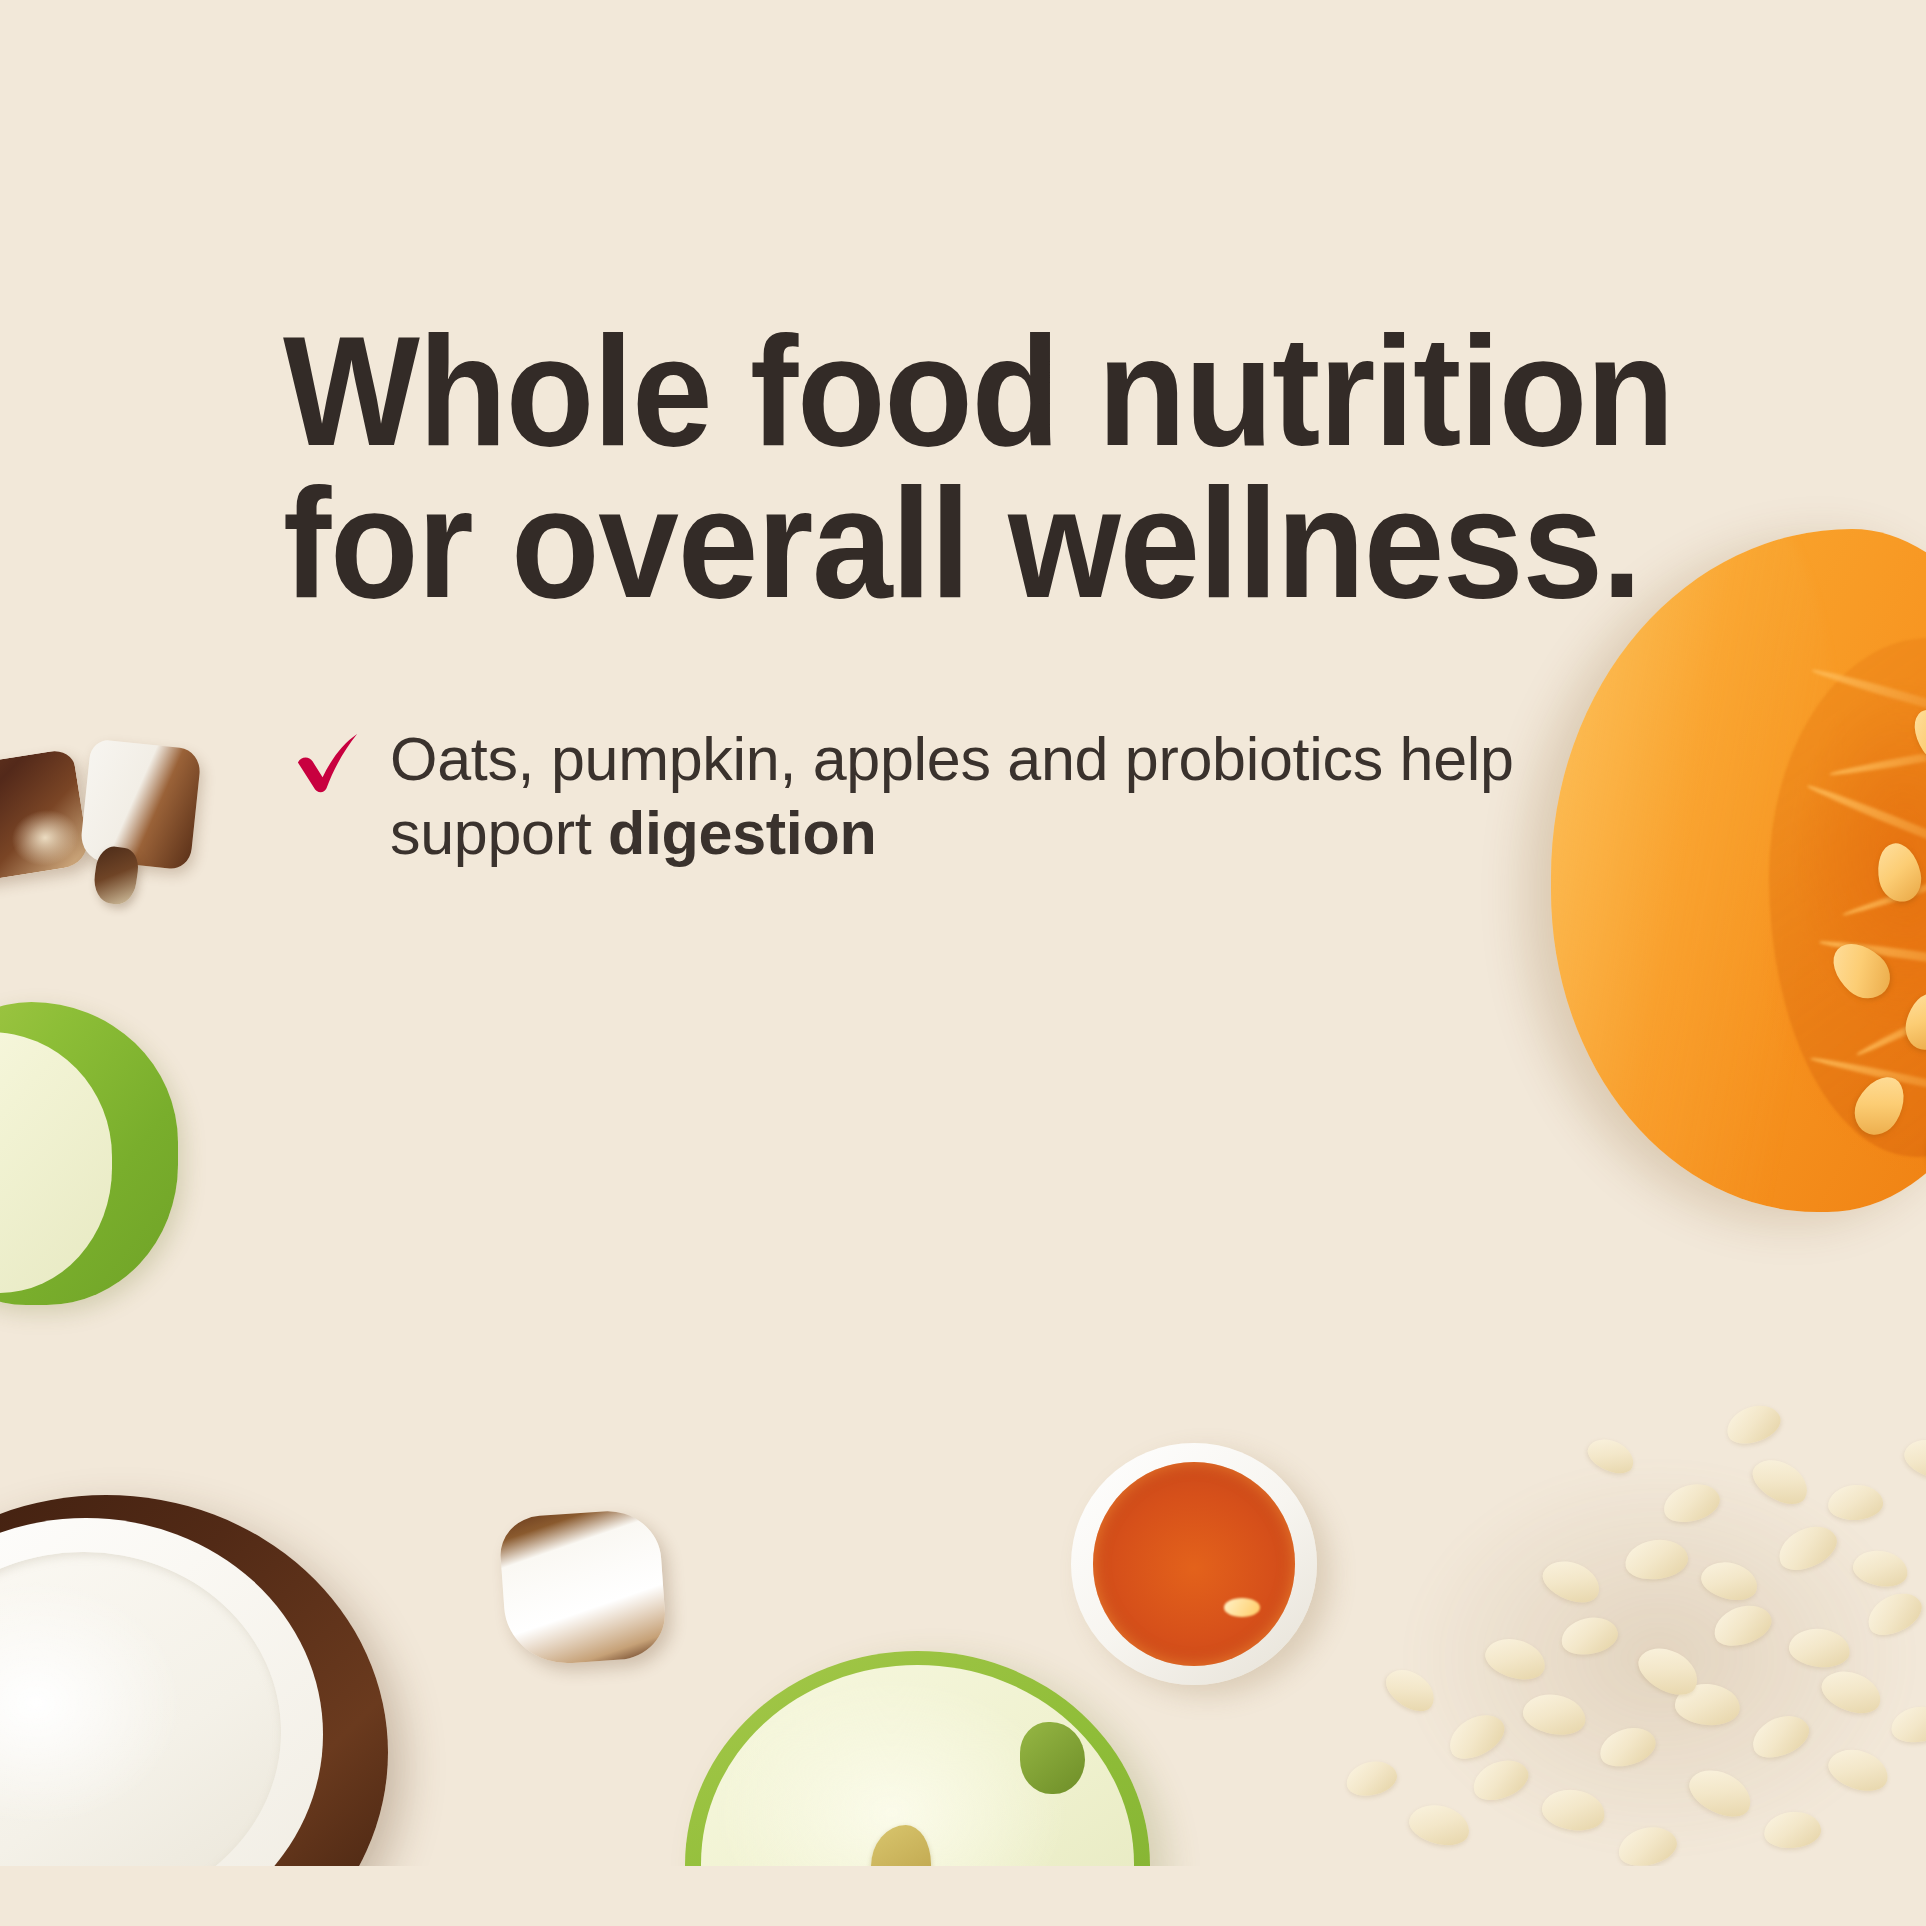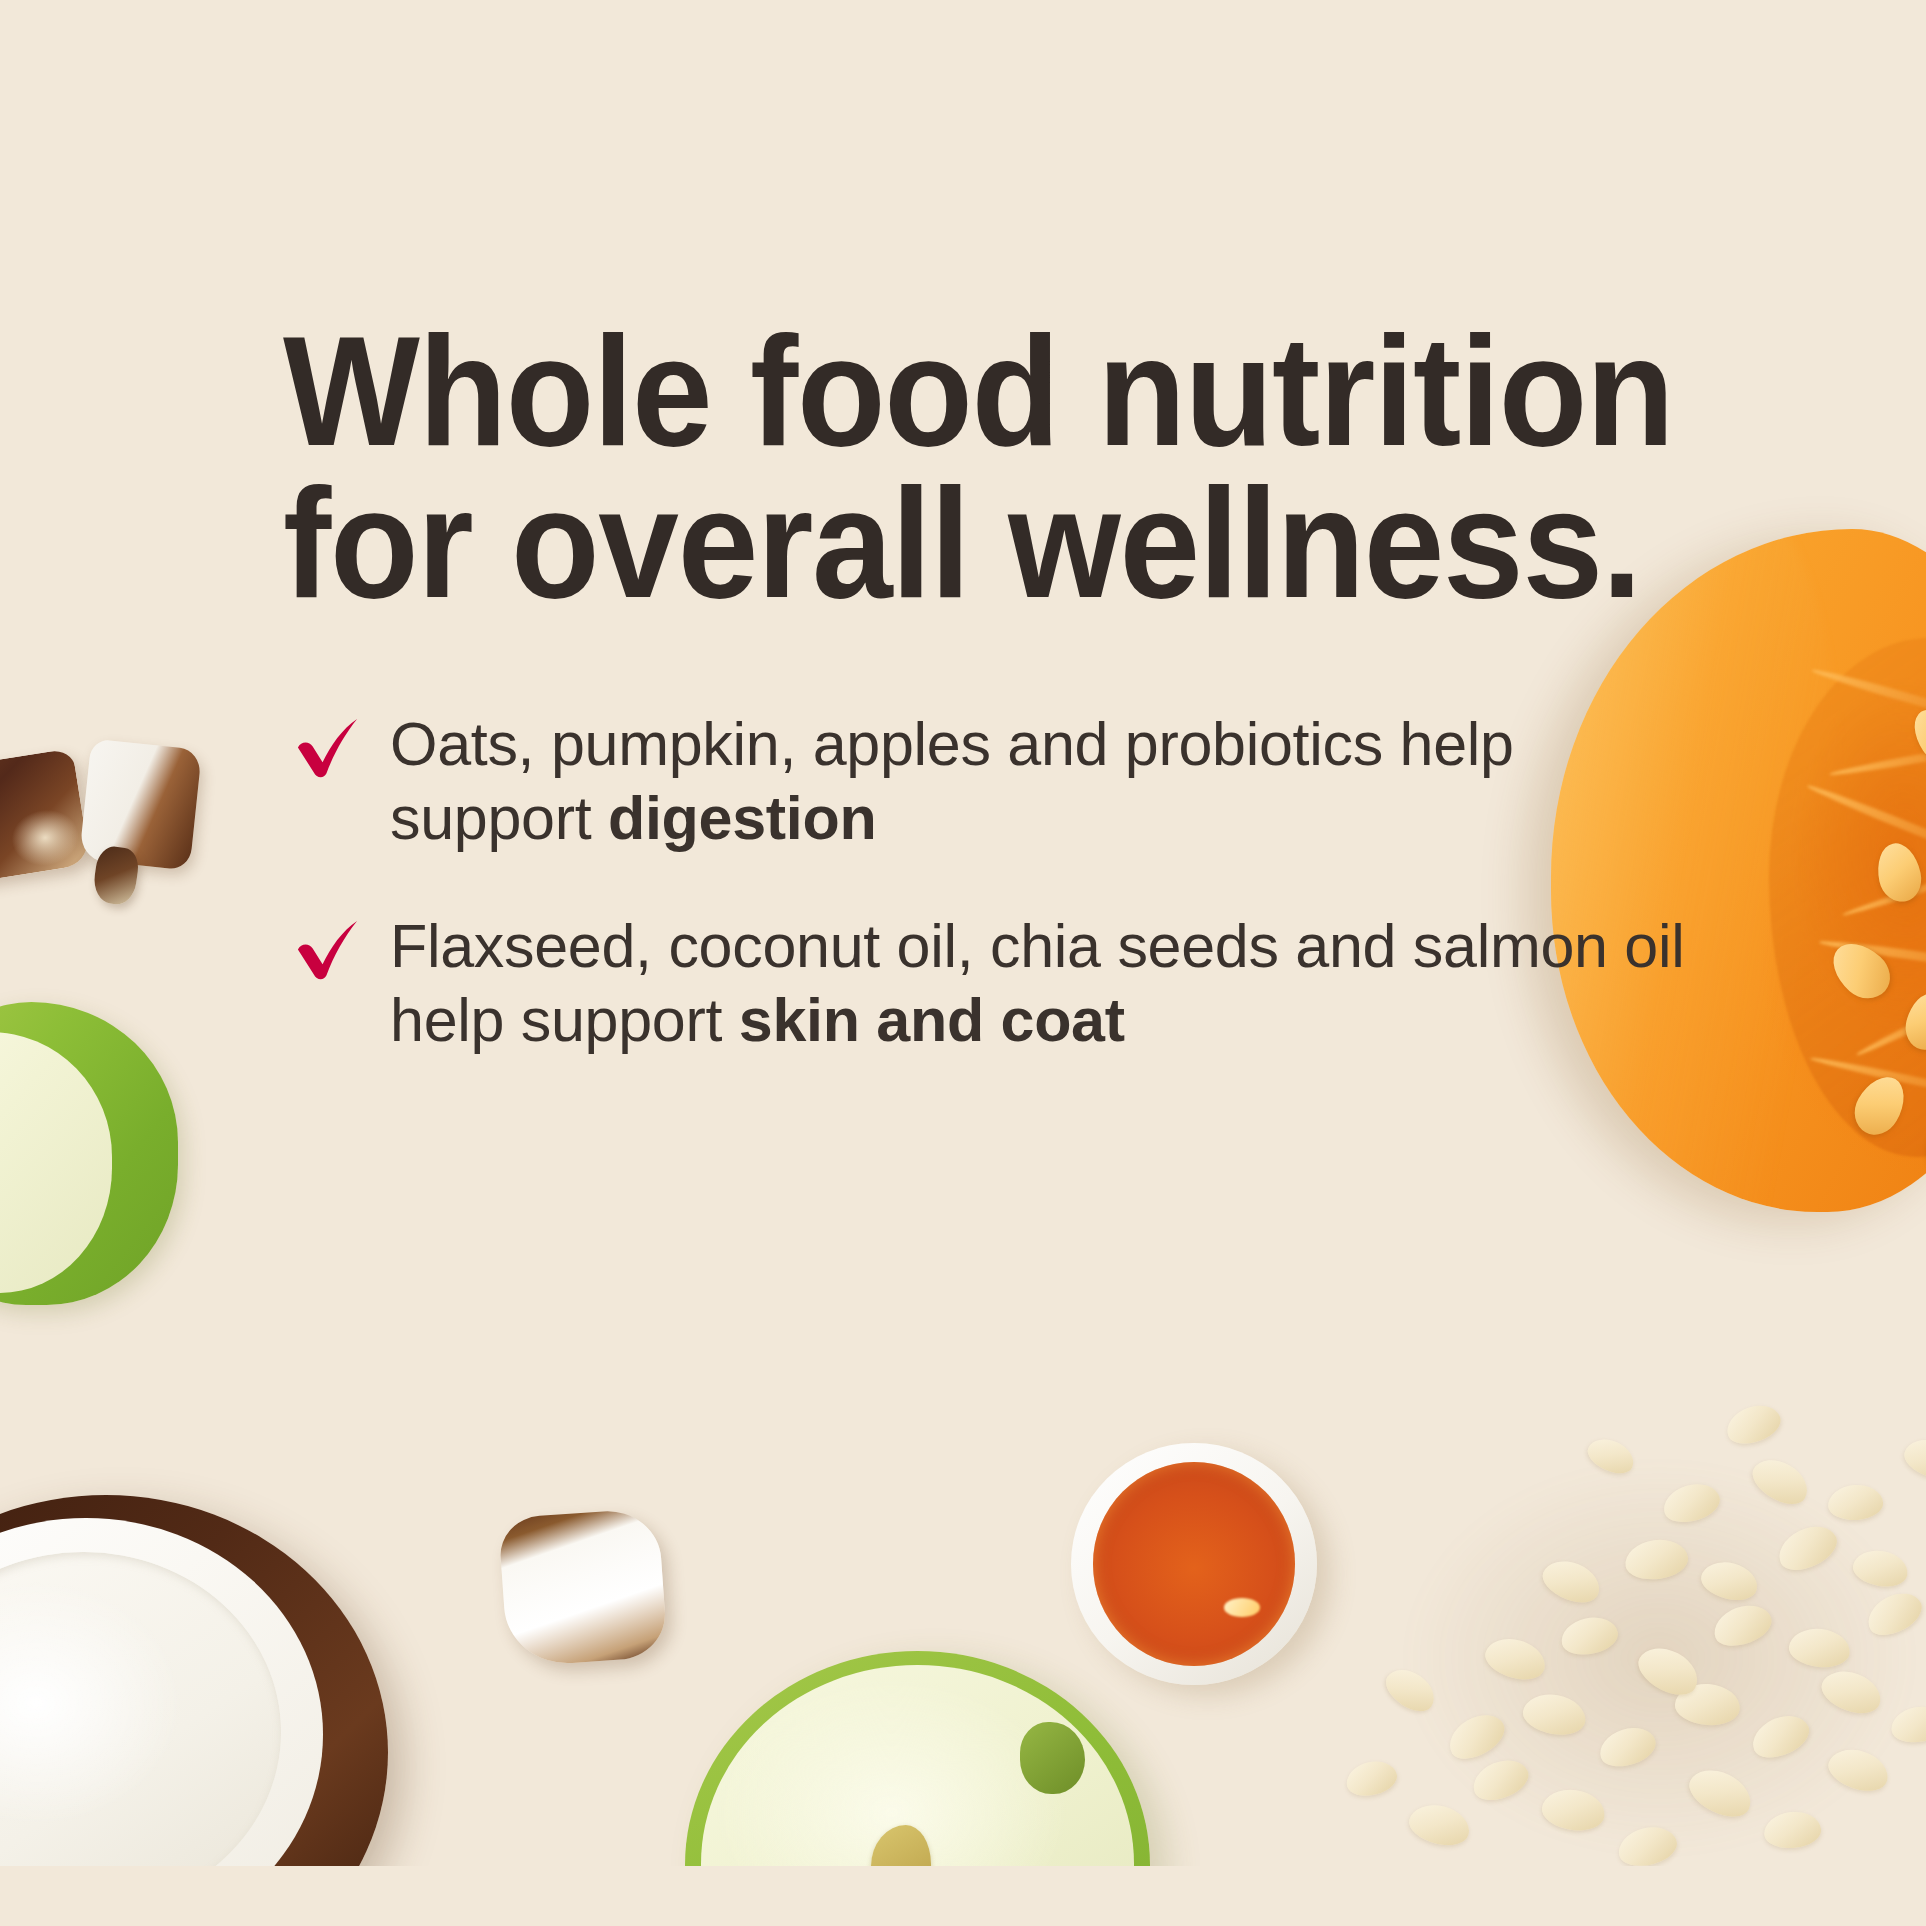--- a/index.html
+++ b/index.html
@@ -48,20 +48,21 @@
     position: absolute;
     left: 283px;
     top: 707px;
     width: 1406px;
   }
   .bullet {
     position: relative;
     display: block;
     padding-left: 107px;
     margin-bottom: 53px;
+    margin-top: 15px;
   }
   .bullet:last-child { margin-bottom: 0; }
 
   .check-icon {
     position: absolute;
     left: 8px;
     top: 8px;
     width: 73px;
     height: 73px;
     display: block;
@@ -472,27 +473,19 @@
 
       <div class="bullet">
         <span class="check-icon">
           <svg viewBox="0 0 74 74" width="73" height="73" aria-hidden="true">
             <path d="M7 33 C10 27, 18 26, 22 32 L32 48 C40 31, 52 14, 67 4 C54 20, 43 40, 36 59 C33 65, 26 64, 23 58 Z" fill="#C8003F"></path>
           </svg>
         </span>
         <span class="bullet-text"><span>Oats, pumpkin, apples and probiotics help support </span><b>digestion</b></span>
       </div>
 
-      <div class="bullet">
-        <span class="check-icon">
-          <svg viewBox="0 0 74 74" width="73" height="73" aria-hidden="true">
-            <path d="M7 33 C10 27, 18 26, 22 32 L32 48 C40 31, 52 14, 67 4 C54 20, 43 40, 36 59 C33 65, 26 64, 23 58 Z" fill="#C8003F"></path>
-          </svg>
-        </span>
-        <span class="bullet-text"><span>Flaxseed, coconut oil, chia seeds and salmon oil help support </span><b>skin and coat</b></span>
-      </div>
 
 
     </div>
   </div>
 
 </div>
 
 
 </body></html>

